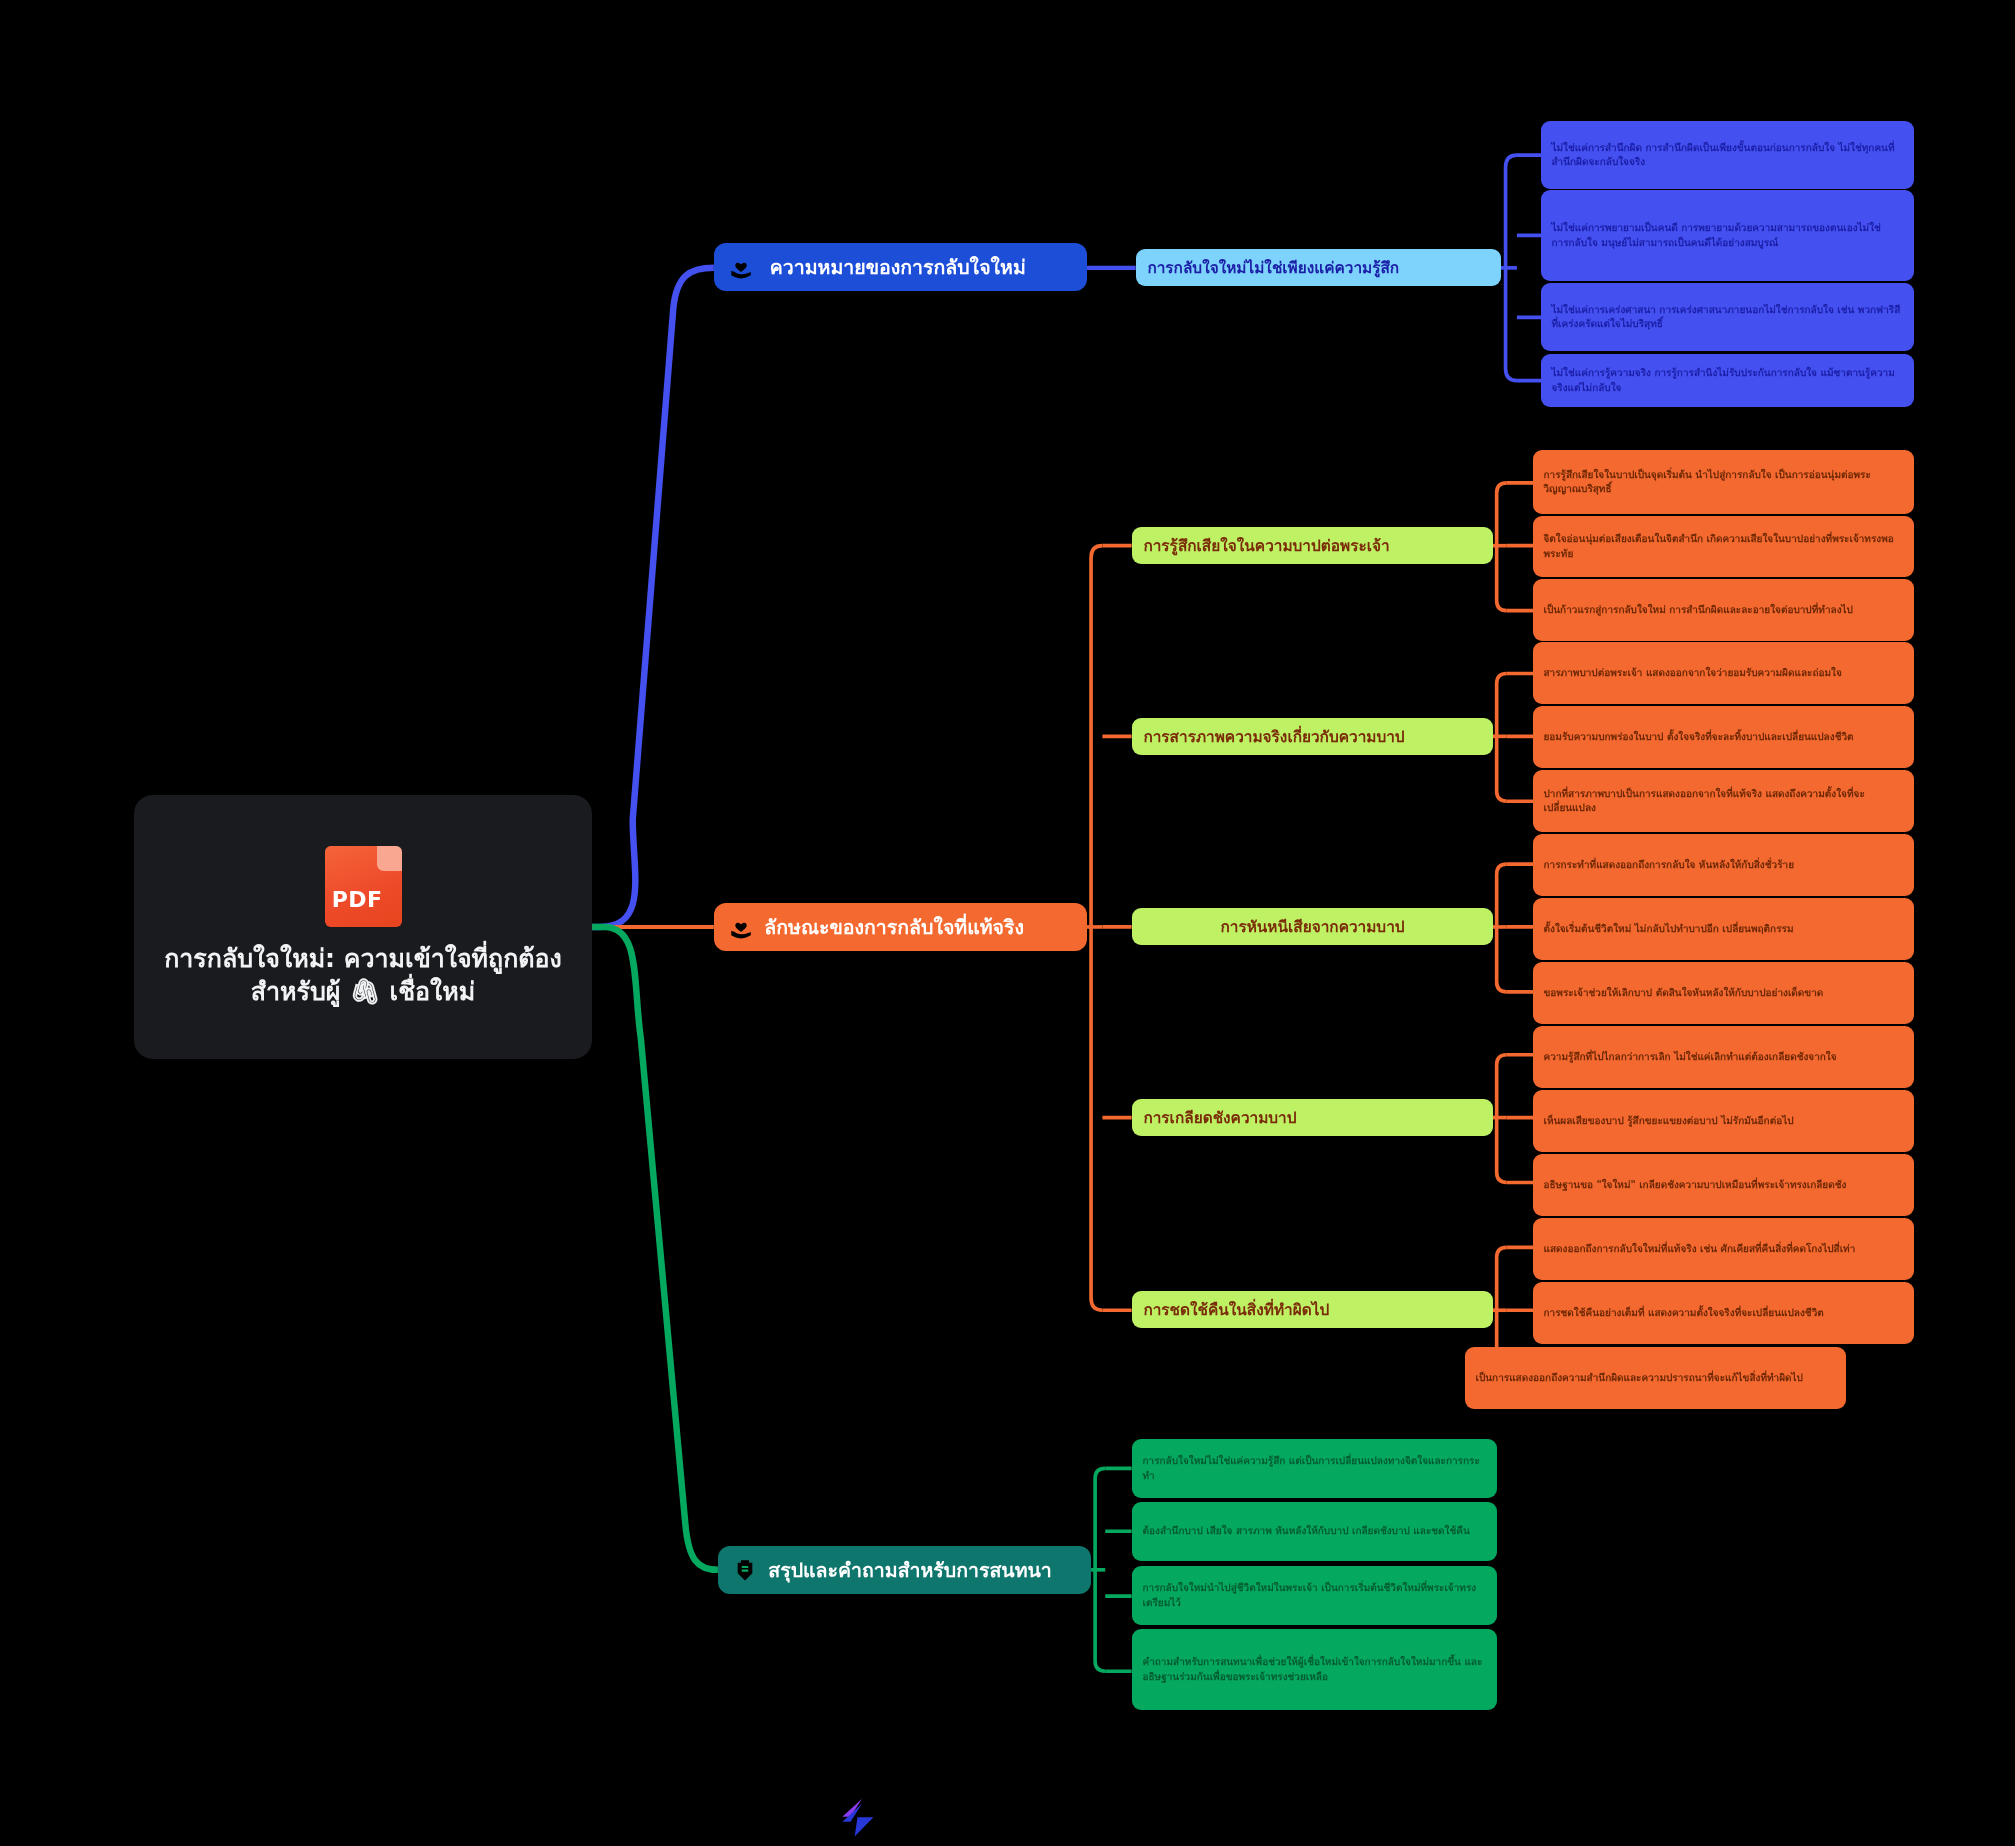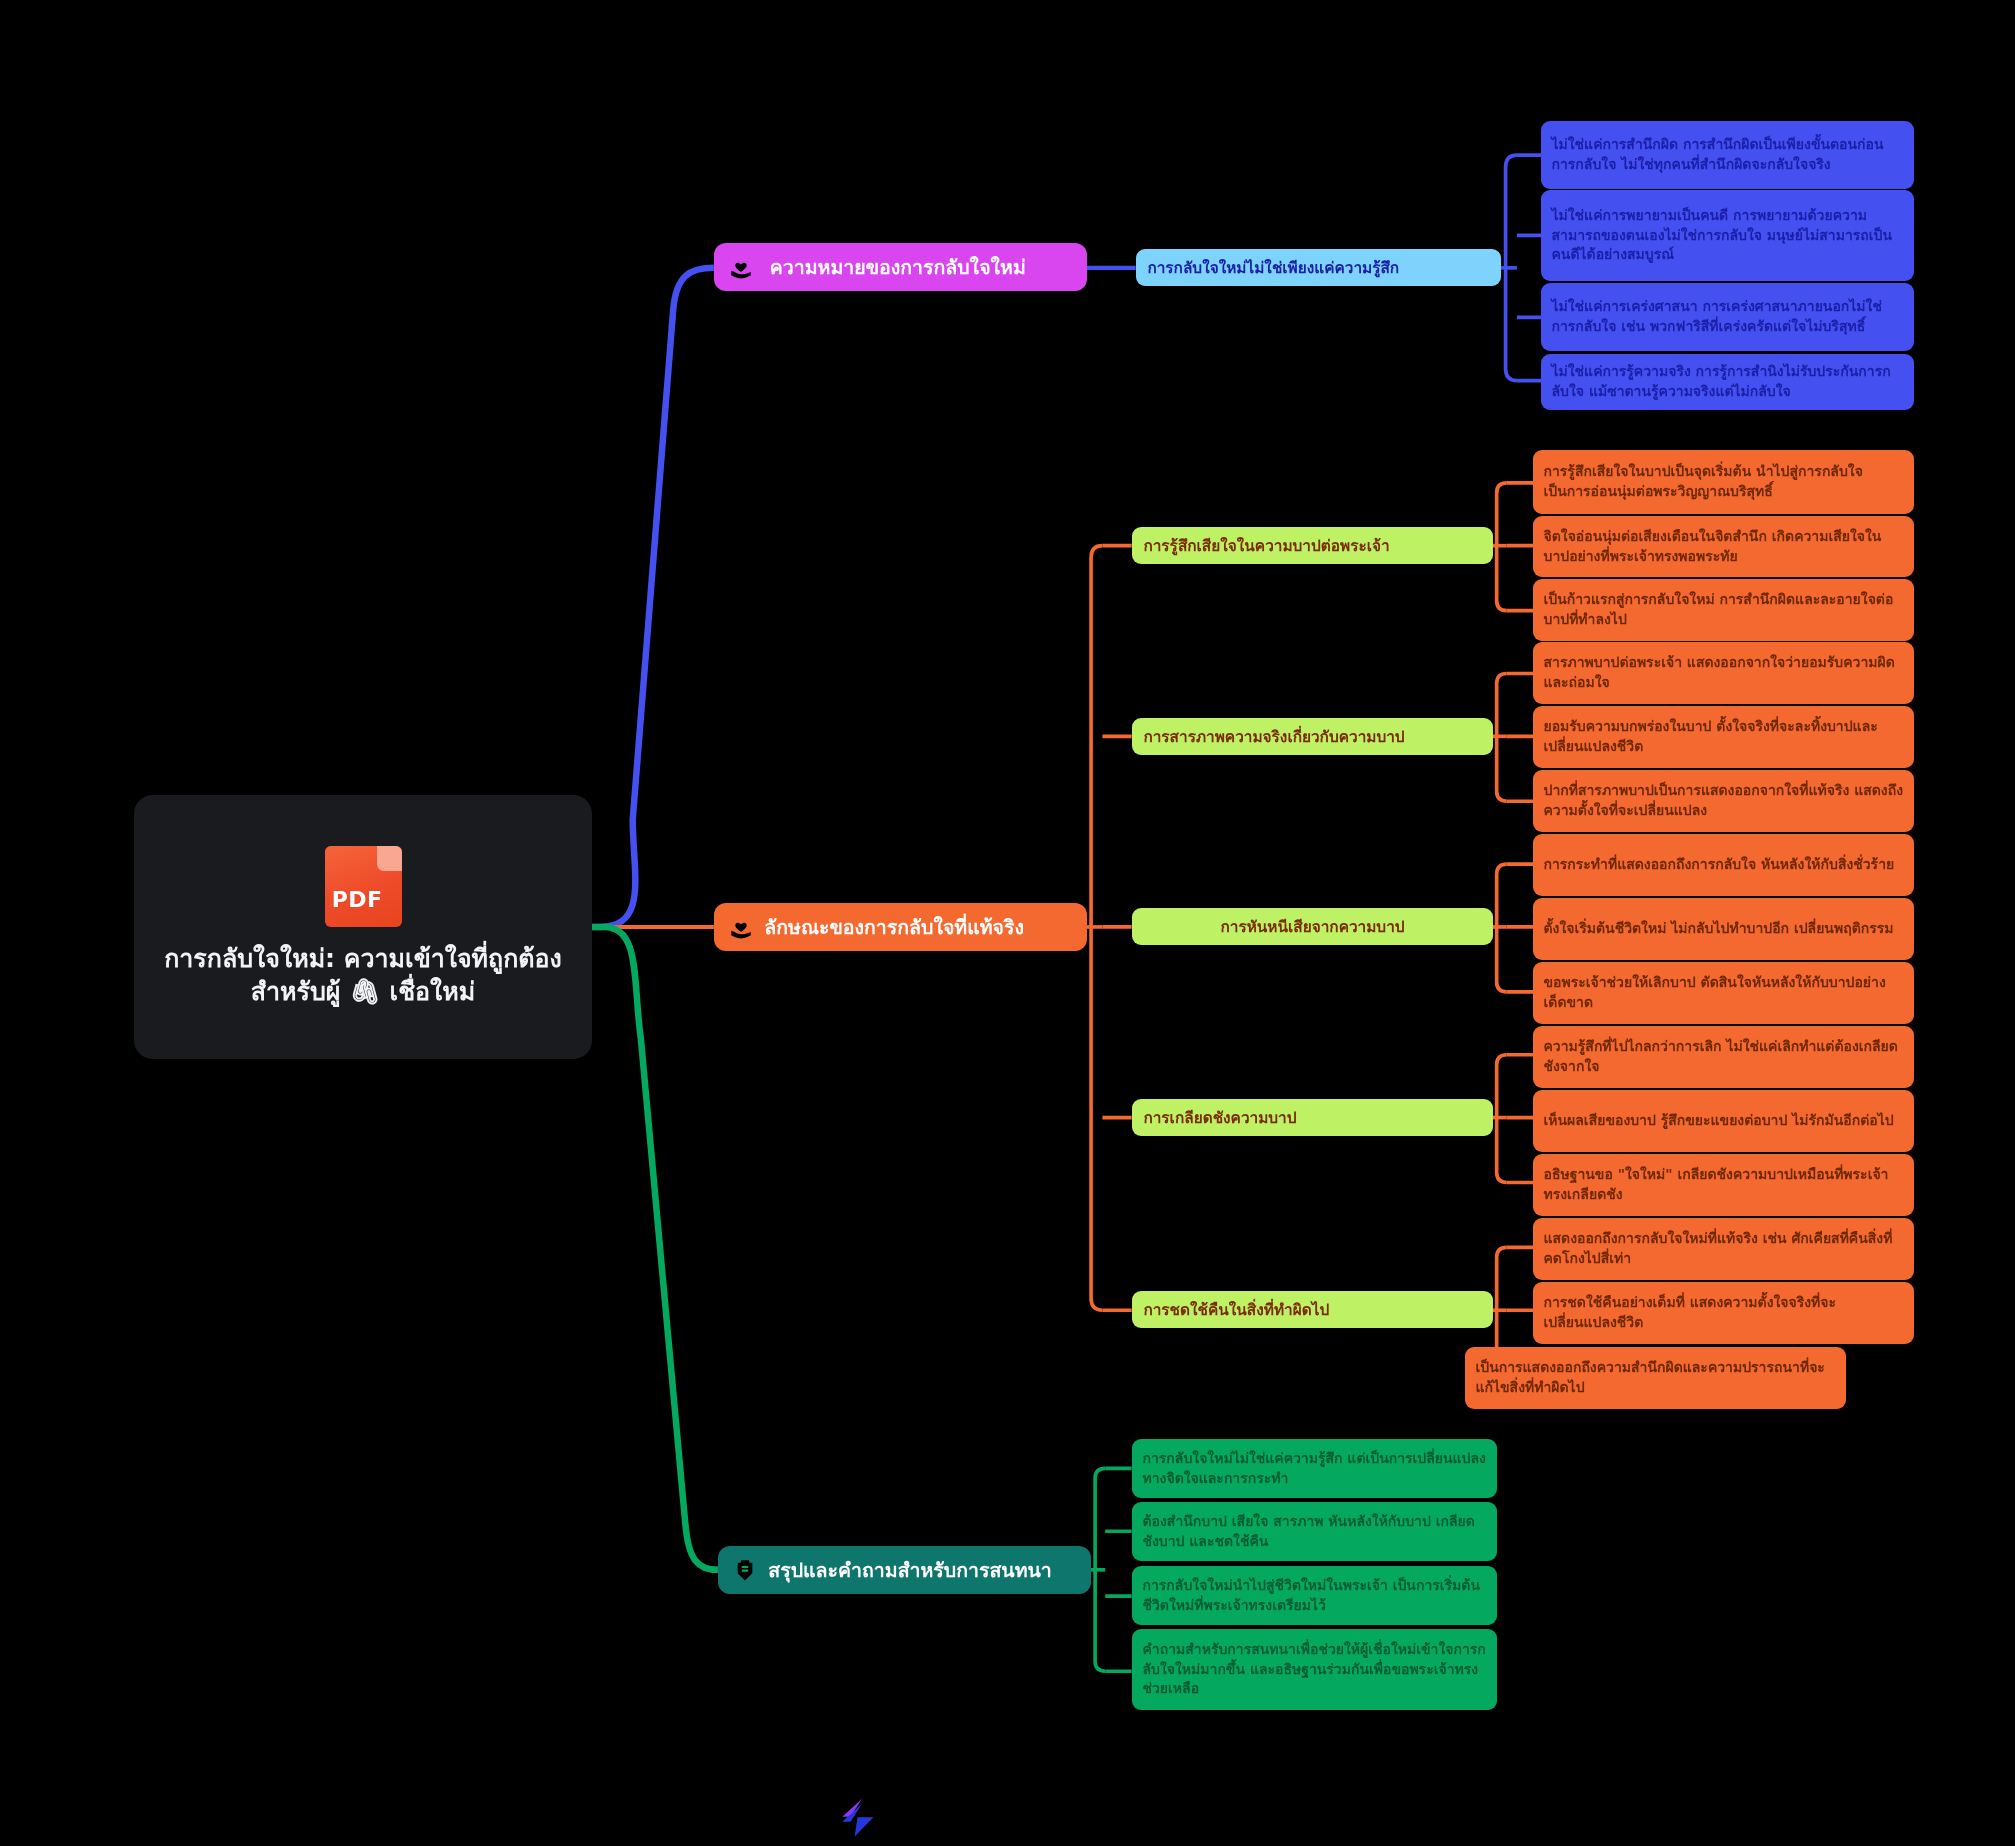--- a/index.html
+++ b/index.html
@@ -61,21 +61,21 @@
   .branch {
     height:48px;
     padding:0 13.8px;
     gap:10.5px;
     border-radius:12px;
   }
   .branch .txt {
     color:#ffffff; font-size:19.5px; font-weight:bold; white-space:nowrap;
   }
   .branch .ico { width:26px; height:26px; flex:0 0 26px; }
-  .branch.blue  { background:#d946ef;gap:16px; }
+  .branch.blue  { background:#1d4ed8;gap:16px; }
   .branch.orange{ background:#f4692f; }
   .branch.green { background:#0f766e; }
 
   
   .sub {
     height:37px;
     padding:0 11.4px;
     border-radius:9px;
   }
   .sub .txt { font-size:15.4px; font-weight:bold; white-space:nowrap; }
@@ -83,21 +83,21 @@
   .sub.blue   .txt { color:#1b1fa8; }
   .sub.orange { background:#bef264; }
   .sub.orange .txt { color:#7a2c08; }
 
   
   .leaf {
     padding:8px 10.5px;
     border-radius:9px;
     align-items:center;
   }
-  .leaf .txt { font-size:14px; font-weight:bold; line-height:1.42; }
+  .leaf .txt { font-size:10px; font-weight:bold; line-height:1.42; }
   .leaf.blue   { background:#4450f0; }
   .leaf.blue   .txt { color:#1b1fa8; }
   .leaf.orange { background:#f4692f; }
   .leaf.orange .txt { color:#6e2805; }
   .leaf.green  { background:#04a95f; }
   .leaf.green  .txt { color:#045c33; }
 
   
   .logo { position:absolute; left:839px; top:1798px; width:37px; height:41px; z-index:6; }
 </style>

